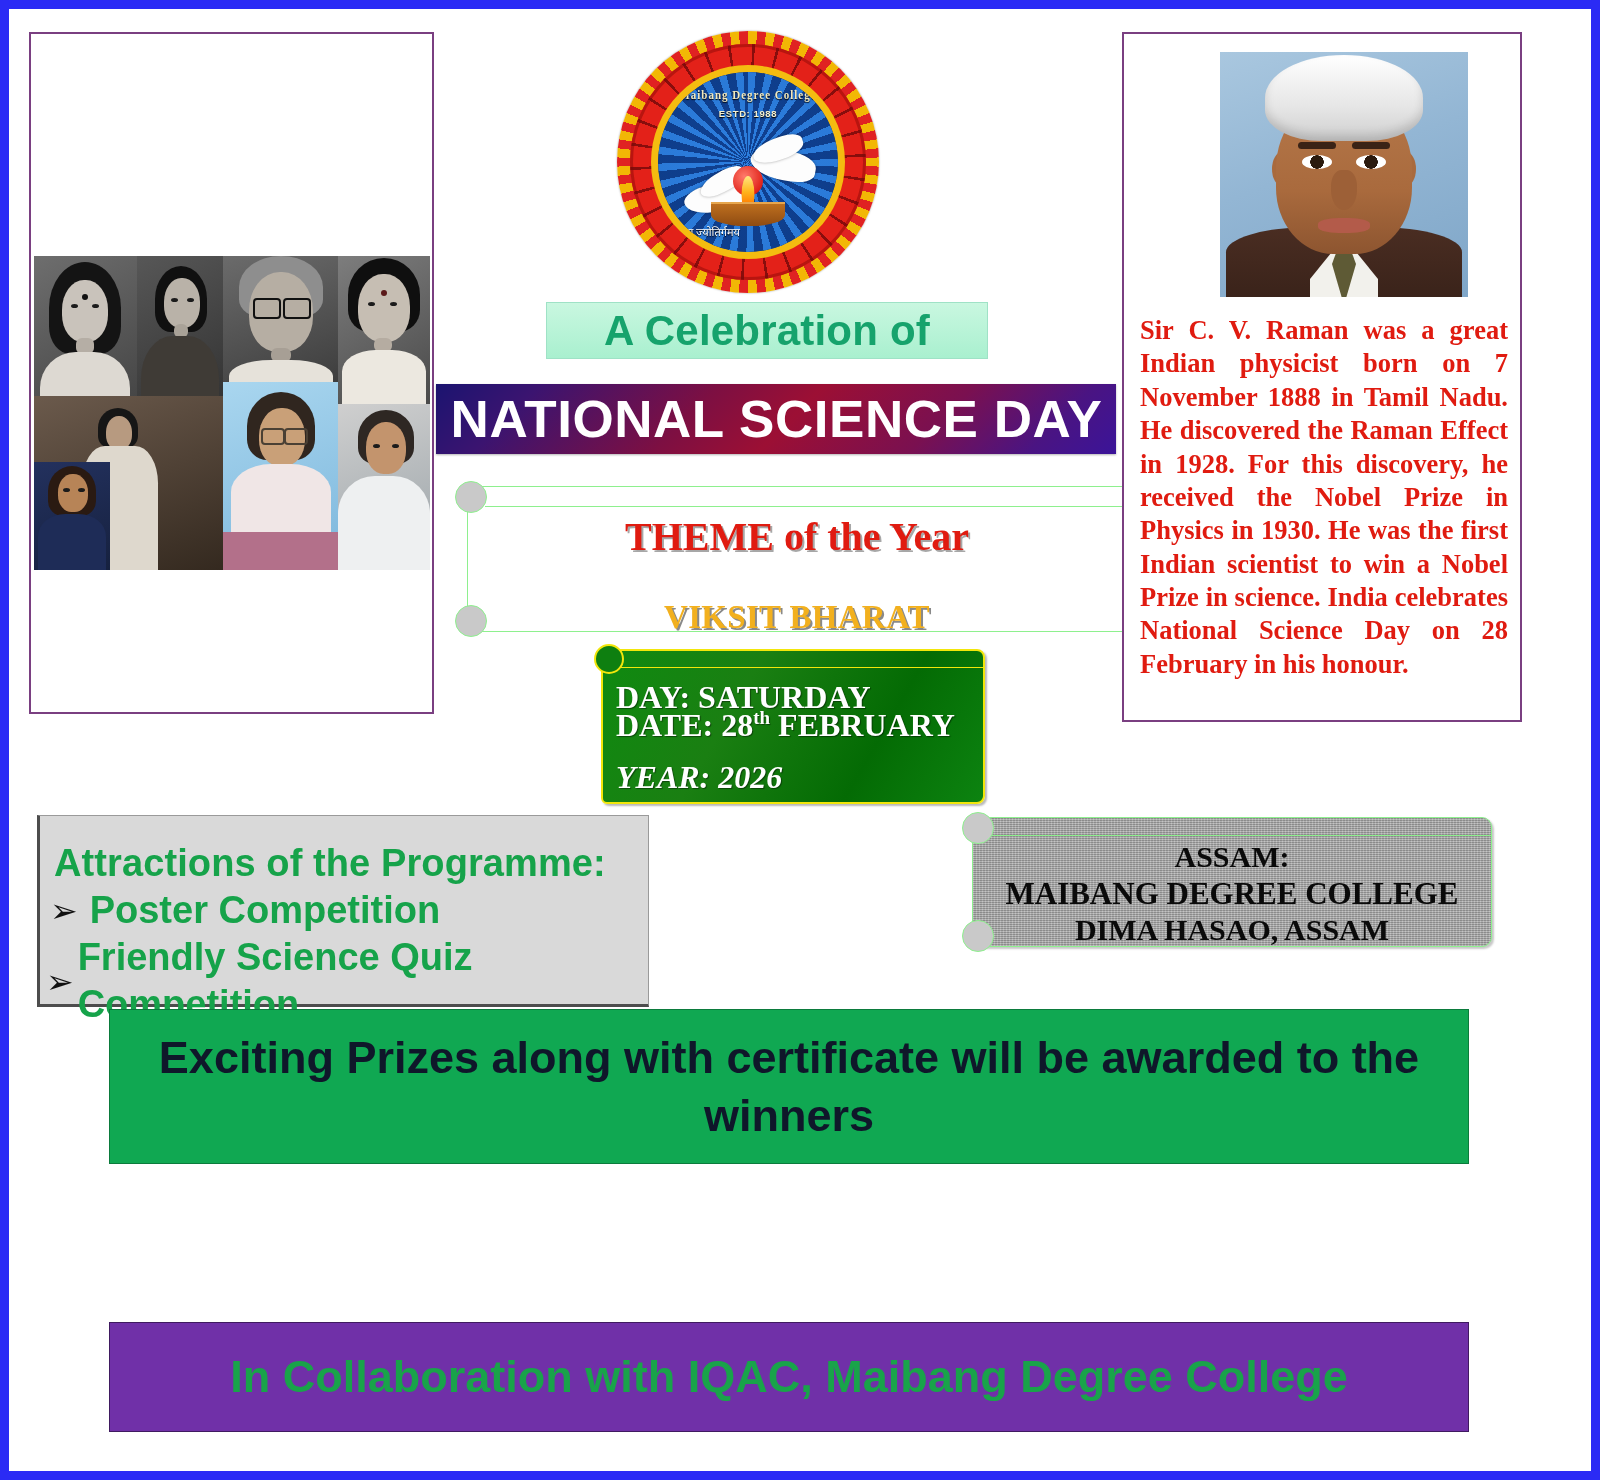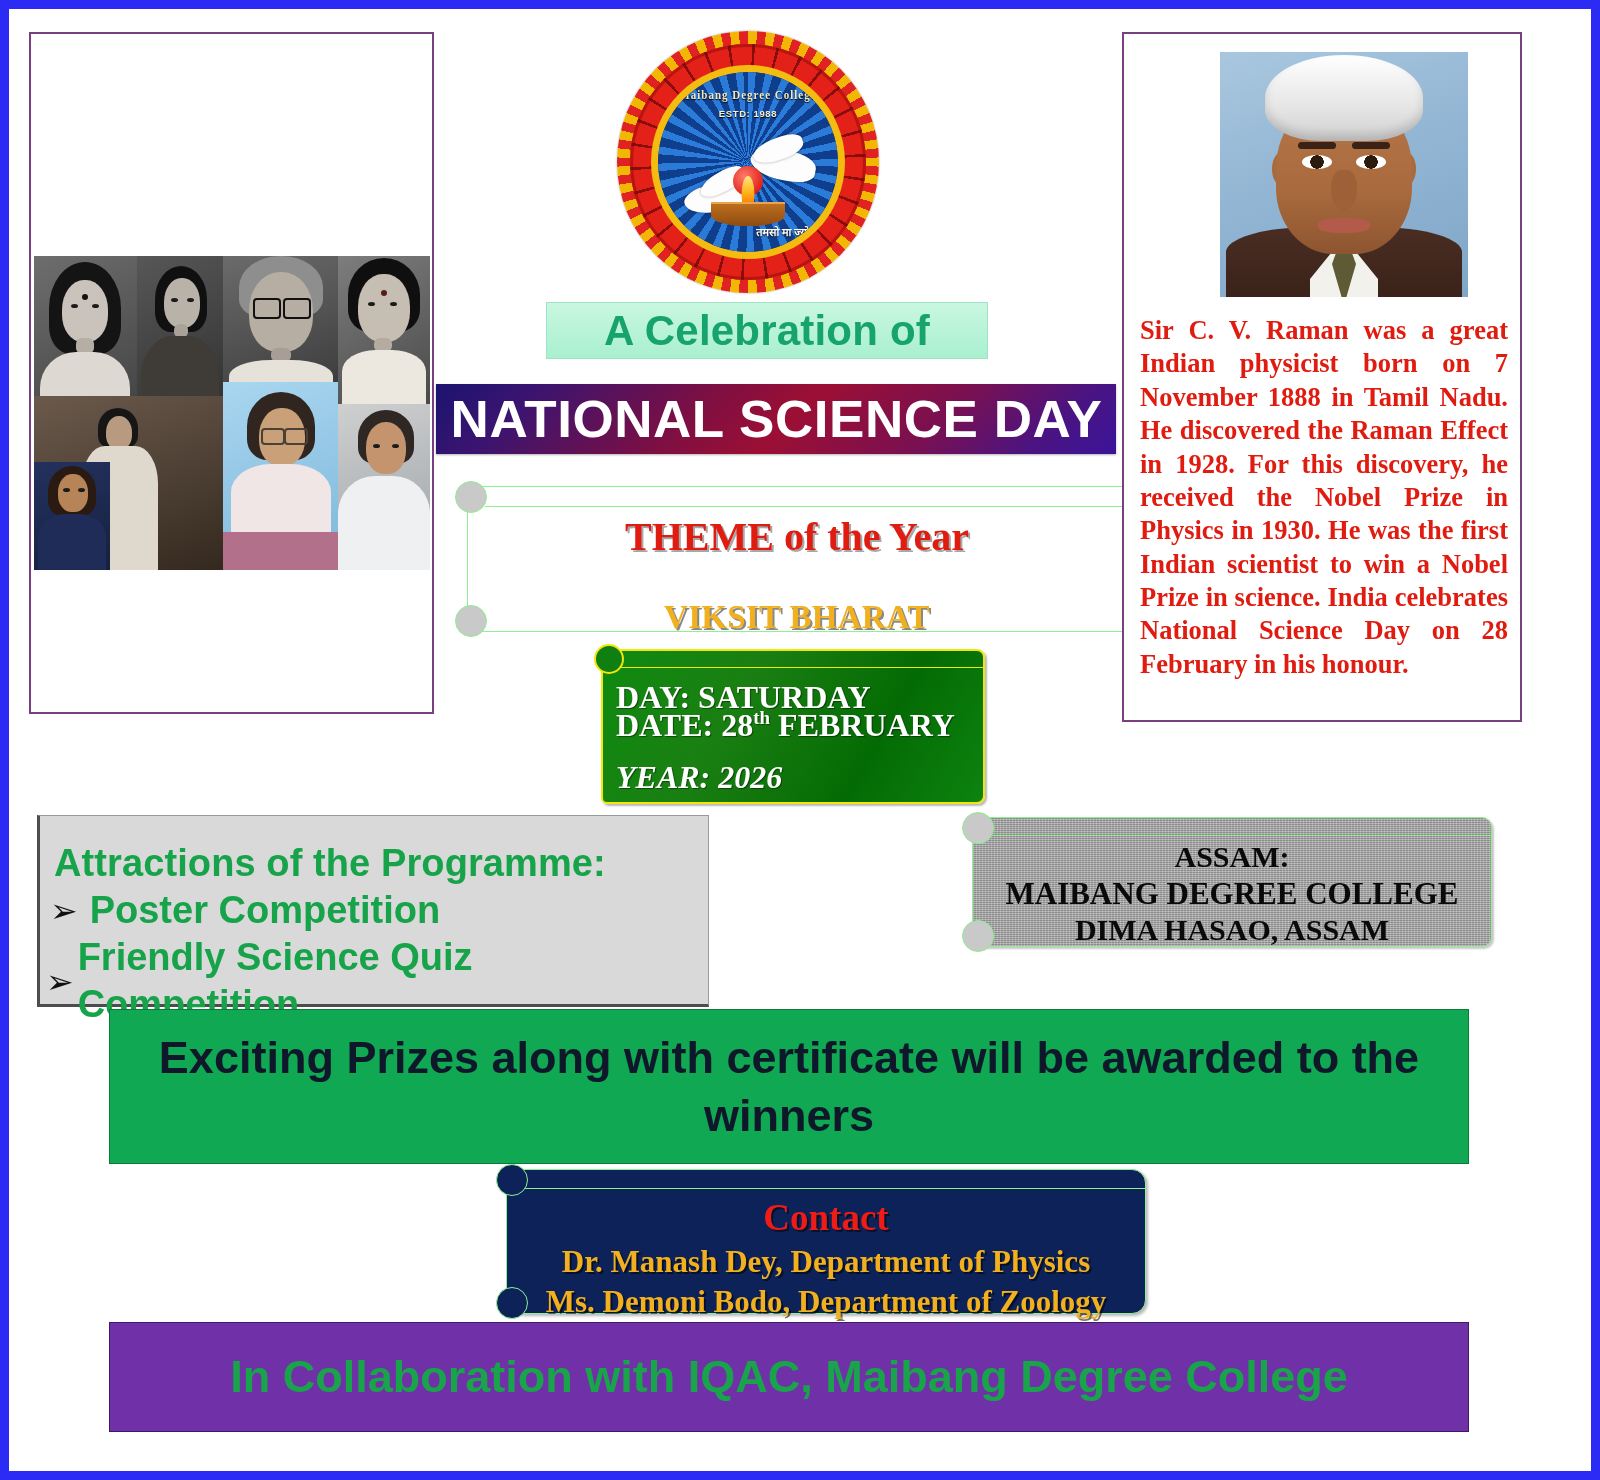--- a/index.html
+++ b/index.html
@@ -155,23 +155,23 @@
   }
   #logo-diya {
     position: absolute; left: 50%; top: 72%;
     width: 74px; height: 24px; margin-left: -37px;
     border-radius: 0 0 46% 46%;
     background: linear-gradient(#c2721f, #8e4b12);
     box-shadow: inset 0 2px 0 #e7a64d;
   }
   #logo-sanskrit {
     position: absolute; left: 0; right: 0; bottom: 13px;
-    text-align: right;
-    font-family: "Liberation Serif", serif;
-    font-size: 11px; font-weight: bold; color: #ffffff;
+    text-align: left;
+    font-family: "Liberation Serif", serif;
+    font-size: 11px; font-weight: normal; color: #ffffff;
     text-shadow: 0 1px 1px #000;
   }
 
   
   #celebration {
     position: absolute;
     left: 537px; top: 293px;
     width: 440px; height: 55px;
     background: linear-gradient(#c9f7e0, #a9f0cf);
     border: 1px solid #9fe2c6;
@@ -368,21 +368,21 @@
     line-height: 1.26;
     color: #e01b10;
     text-align: justify;
     text-align-last: left;
   }
 
   
   #attractions {
     position: absolute;
     left: 28px; top: 806px;
-    width: 672px; height: 192px;
+    width: 612px; height: 192px;
     background: #d9d9d9;
     border-left: 3px solid #4d4d4d;
     border-top: 1px solid #9a9a9a;
     border-right: 1px solid #9a9a9a;
     border-bottom: 3px solid #4d4d4d;
     box-sizing: border-box;
     padding: 26px 10px 0 6px;
   }
   #attractions h3 {
     margin: 0 0 2px 8px;
@@ -666,26 +666,18 @@
     <div class="fold" id="venue-fold-bl"></div>
     <div class="venue-line" id="venue-l1">ASSAM:</div>
     <div class="venue-line" id="venue-l2">MAIBANG DEGREE COLLEGE</div>
     <div class="venue-line" id="venue-l3">DIMA HASAO, ASSAM</div>
   </div>
 
   <div id="prizes">
     <span>Exciting Prizes along with certificate will be awarded to the winners</span>
   </div>
 
-  <div id="contact-box">
-    <div id="contact-inner-line"></div>
-    <div class="fold" id="contact-fold-tl"></div>
-    <div class="fold" id="contact-fold-bl"></div>
-    <div id="contact-title">Contact</div>
-    <div class="contact-line" id="contact-l1">Dr. Manash Dey, Department of Physics</div>
-    <div class="contact-line" id="contact-l2">Ms. Demoni Bodo, Department of Zoology</div>
-  </div>
 
   <div id="collab">
     <span>In Collaboration with IQAC, Maibang Degree College</span>
   </div>
 
 </div>
 
 </body></html>

